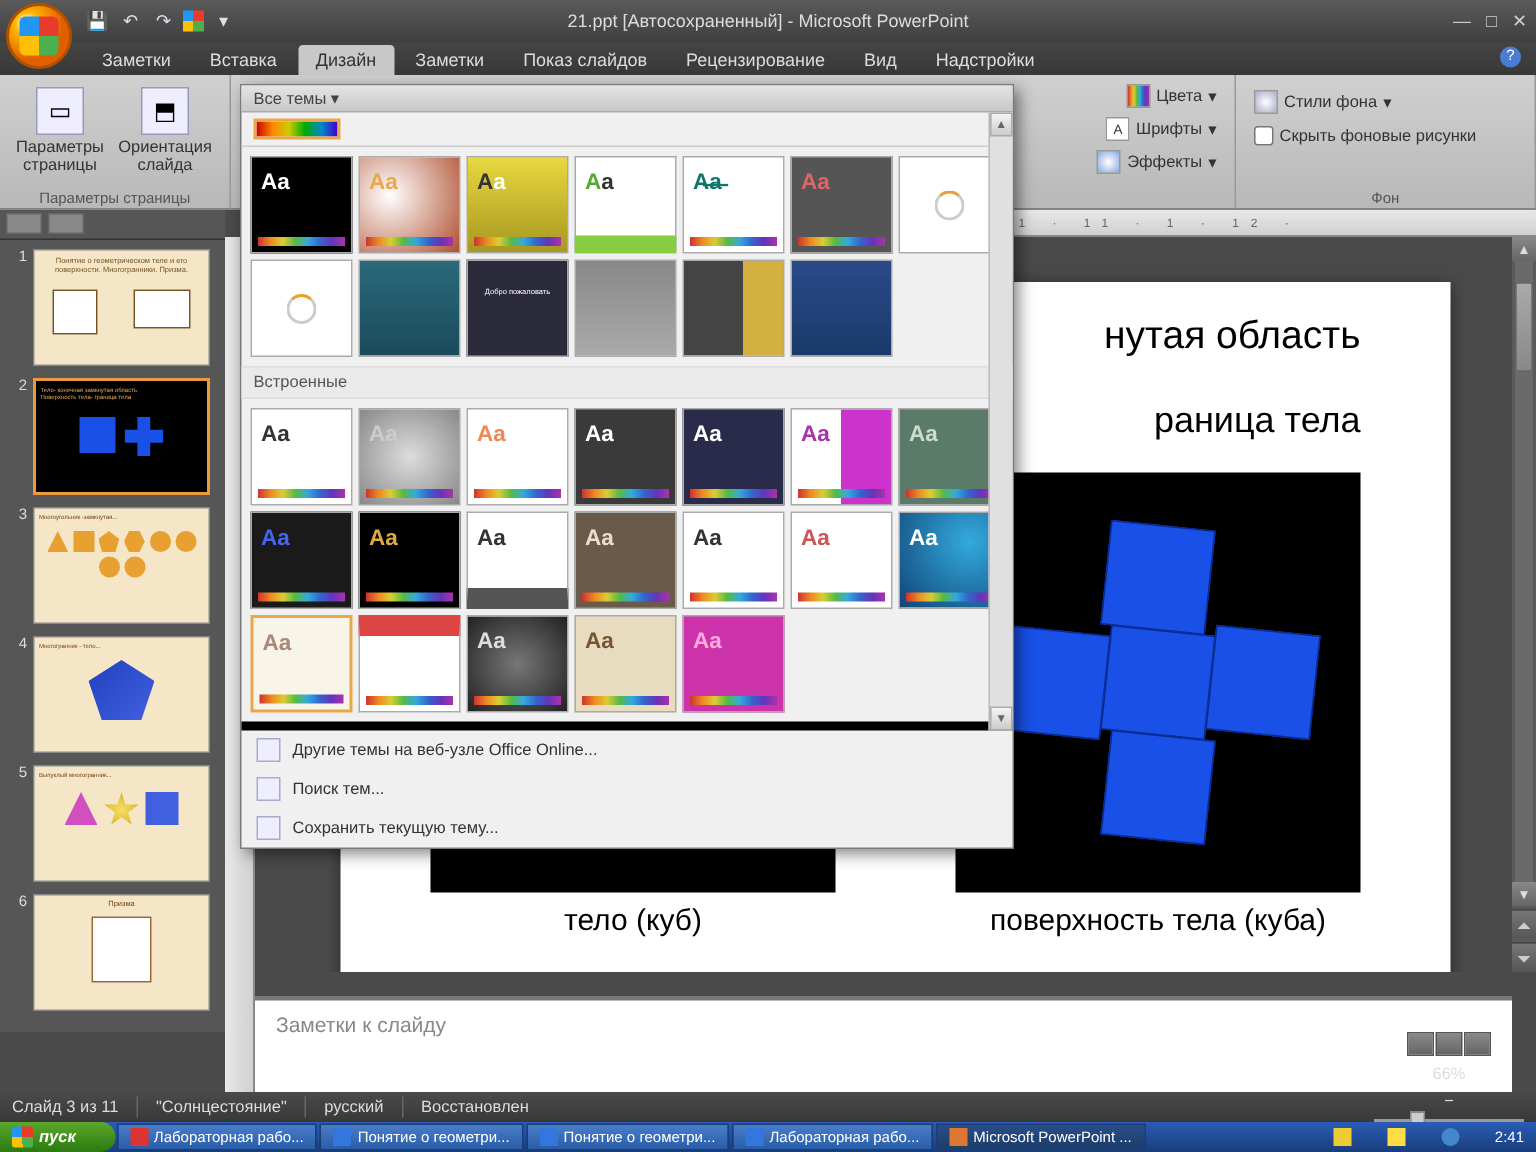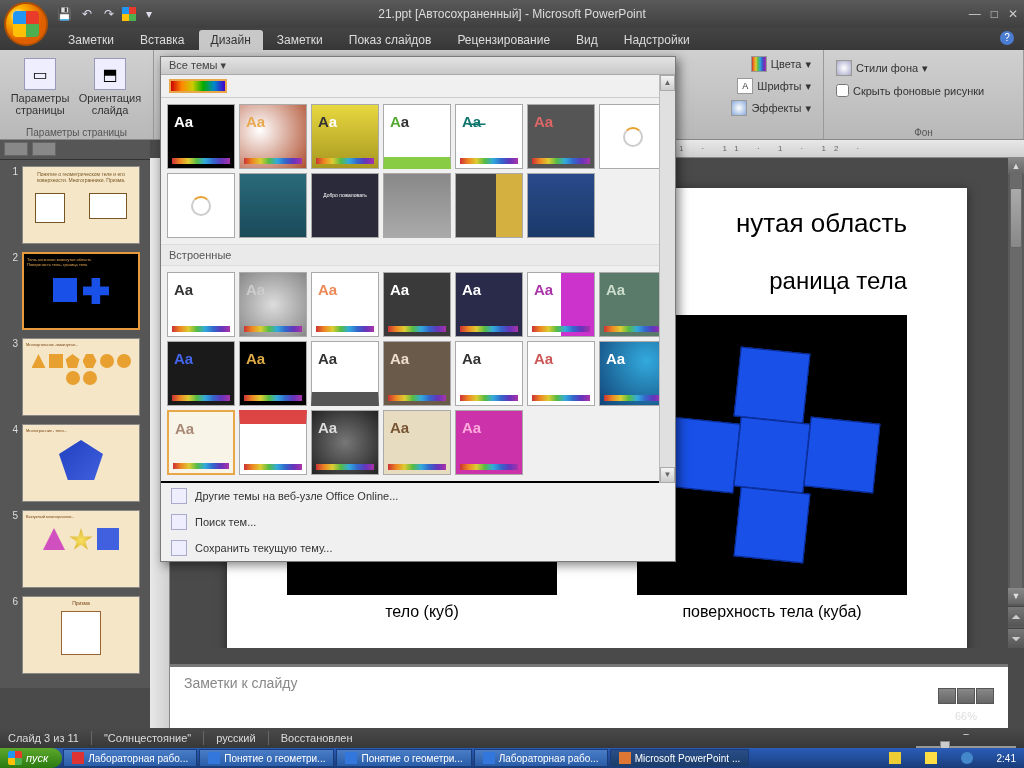--- a/index.html
+++ b/index.html
@@ -51,53 +51,53 @@
 .slide { width:740px; height:530px; background:#fff; box-shadow:0 2px 10px rgba(0,0,0,.5); position:relative;}
 .slide .hdr { font-size:26px; color:#000; padding:20px 30px 4px;}
 .slide .sub { font-size:24px; color:#000; padding:6px 30px 20px;}
 .shape-row { display:flex; gap:20px; padding:0 30px; justify-content:space-around;}
 .shape-box { width:270px; height:280px; background:#000; display:flex; align-items:center; justify-content:center; position:relative;}
 .cube3d { width:150px; height:140px; position:relative;}
 .cube3d::before{content:"";position:absolute;width:120px;height:120px;background:#1144dd;transform:skewY(-10deg);left:10px;top:20px;}
 .cube3d::after{content:"";position:absolute;width:120px;height:40px;background:#2a5ff0;transform:skewX(40deg);left:38px;top:-6px;}
 .cross-net { position:relative; width:210px; height:210px;}
 .cross-net .sq{position:absolute;width:70px;height:70px;background:#1850e8;border:1px solid #0a2a90;}
-.caption { font-size:16px; color:#000; text-align:center; padding-top:8px;}
+.caption { font-size:20px; color:#000; text-align:center; padding-top:8px;}
 .notes { position:absolute; left:20px; right:16px; bottom:0; height:64px; background:#fff; border-top:3px solid #777; padding:8px 14px; font-size:14px; color:#888;}
 
 
 .gallery { position:absolute; left:160px; top:56px; width:516px; background:#f0f0f0; border:1px solid #7a7a7a; box-shadow:3px 3px 10px rgba(0,0,0,.5); z-index:500;}
 .gallery-hdr { background:linear-gradient(#e4e4e4,#c8c8c8); padding:2px 8px; font-size:11px; color:#444; border-bottom:1px solid #aaa;}
 .gallery-current { padding:4px 8px; border-bottom:1px solid #ccc;}
 .gallery-current .swatch-row{width:58px;height:14px;background:linear-gradient(90deg,#c00,#f80,#cc0,#0a0,#08c,#40c);border:2px solid #e8a84a;}
 .gallery-section { padding:4px 8px; font-size:11px; color:#555; background:#eaeaea; border-top:1px solid #ddd; border-bottom:1px solid #ddd;}
 .gallery-grid { padding:6px; display:flex; flex-wrap:wrap; gap:4px;}
 .theme-item { width:68px; height:65px; border:1px solid #aaa; background:#fff; position:relative; cursor:pointer; overflow:hidden;}
 .theme-item.selected { border:2px solid #e8a84a;}
 .theme-item .aa { position:absolute; left:6px; top:8px; font-size:15px; font-weight:bold;}
 .theme-item .bar { position:absolute; bottom:4px; left:4px; right:4px; height:6px;}
-.gallery-footer { border-top:2px solid #000000;}
+.gallery-footer { border-top:6px solid #000000;}
 .gallery-footer .menuitem{ display:flex; align-items:center; gap:8px; padding:5px 10px; font-size:11px; color:#333; cursor:pointer;}
 .gallery-footer .micn{width:16px;height:16px;border:1px solid #aac;background:#eef;}
 .gallery-scroll { position:absolute; right:0; top:18px; bottom:78px; width:16px; background:#e0e0e0; border-left:1px solid #bbb;}
 .gallery-scroll .sbtn{height:16px;background:linear-gradient(#f4f4f4,#ccc);border:1px solid #aaa;text-align:center;font-size:8px;color:#666;line-height:14px;}
 .gallery-scroll .sbtn.bot{position:absolute;bottom:0;left:0;right:0;}
 
 
 .statusbar { position:absolute; bottom:20px; left:0; right:0; height:20px; background:linear-gradient(#4a4a4a,#383838); display:flex; align-items:center; font-size:11px; color:#ddd; gap:12px; padding:0 8px;}
 .statusbar .sep{width:1px;height:14px;background:#666;}
 .zoom-ctrl { margin-left:auto; display:flex; align-items:center; gap:6px;flex-direction:column;}
 .zoom-slider { width:100px; height:4px; background:#999; position:relative;}
 .zoom-slider::after{content:"";position:absolute;width:8px;height:12px;background:#ccc;border:1px solid #888;left:24px;top:-5px;}
 .viewbtns { display:flex; gap:1px;}
 .viewbtns .vb{width:18px;height:16px;background:linear-gradient(#888,#666);border:1px solid #555;}
 
 
 .taskbar { position:absolute; bottom:0; left:0; right:0; height:20px; background:linear-gradient(#2a5db8,#1a3d7a); display:flex; align-items:center;}
-.start-btn { height:20px; padding:0 14px 0 8px; background:linear-gradient(#5da82c,#2a7a10); color:#fff; font-size:11px; font-style:italic; font-weight:normal; display:flex; align-items:center; border-radius:0 10px 10px 0; gap:4px;}
+.start-btn { height:20px; padding:0 26px 0 8px; background:linear-gradient(#5da82c,#2a7a10); color:#fff; font-size:11px; font-style:italic; font-weight:bold; display:flex; align-items:center; border-radius:0 10px 10px 0; gap:4px;}
 .start-btn::before{content:"";width:14px;height:14px;background:conic-gradient(#e93b2c 0 90deg,#4caf50 90deg 180deg,#ffc107 180deg 270deg,#2196f3 270deg 360deg);border-radius:2px;}
 .task-item { height:18px; margin:1px 1px; padding:0 8px; background:linear-gradient(#4a7dc8,#2a5da8); color:#fff; font-size:10px; display:flex; align-items:center; gap:4px; border:1px solid #1a3d7a; max-width:150px; overflow:hidden; white-space:nowrap;}
 .task-item.active { background:linear-gradient(#2a4d88,#1a3d6a);}
 .task-item .ticn{width:12px;height:12px;background:#d44;}
 .tray { margin-left:auto; display:flex; align-items:center; gap:24px; padding:0 8px; color:#fff; font-size:10px;}
 .tray .ticn{width:12px;height:12px;}
 
 
 .vscroll { position:absolute; right:0; top:18px; bottom:80px; width:16px; background:#5a5a5a;}
 .vscroll .track{position:absolute;top:16px;bottom:60px;left:2px;right:2px;background:#6a6a6a;}

